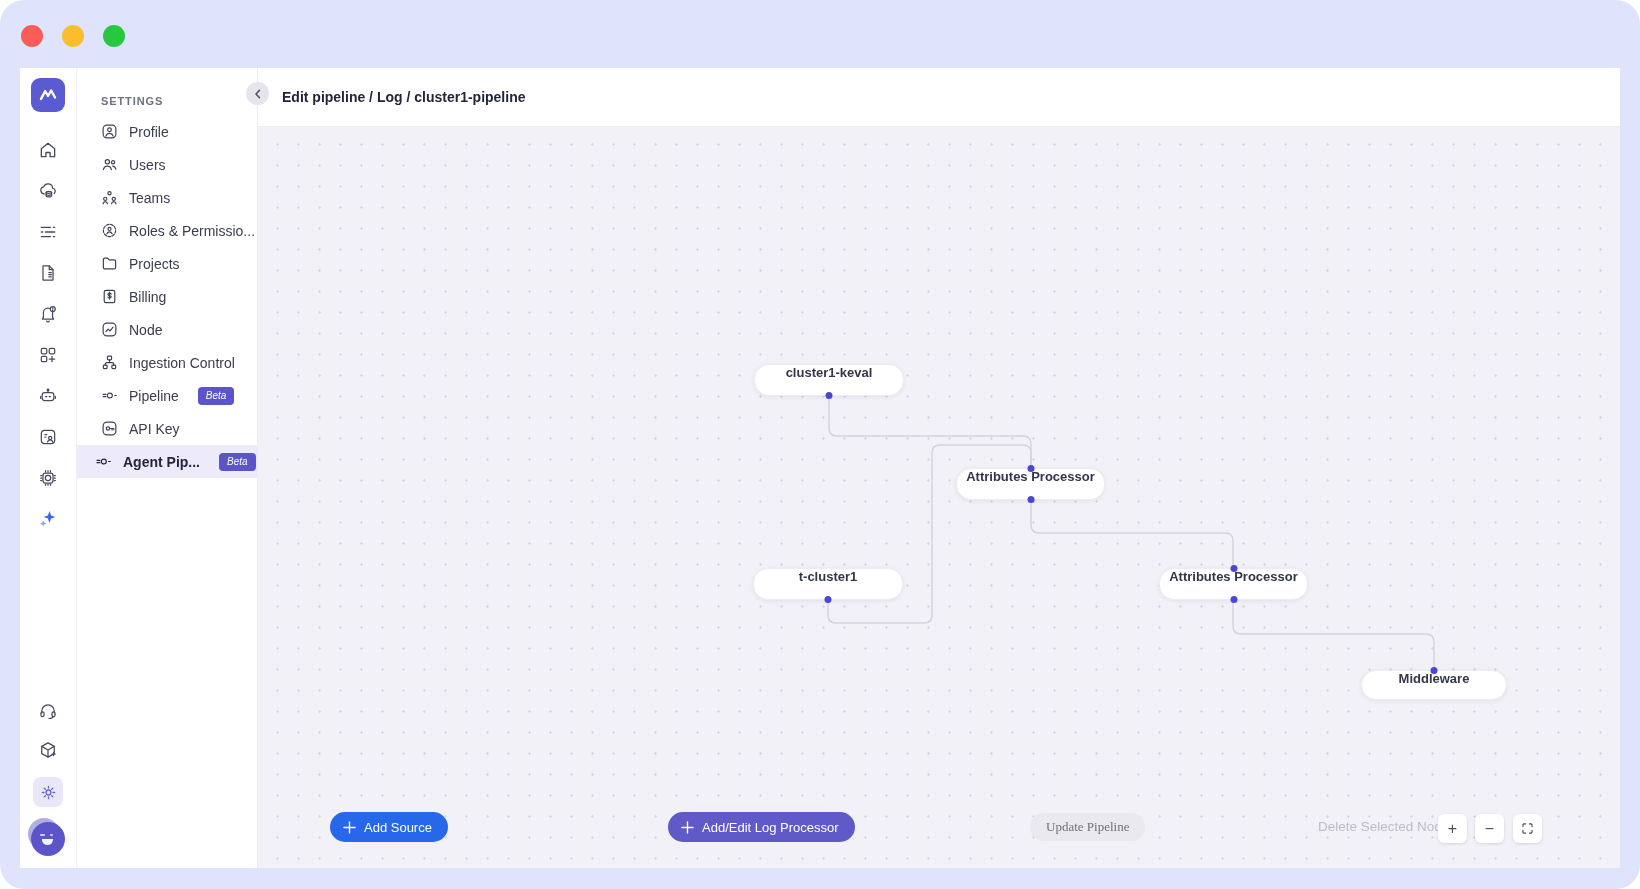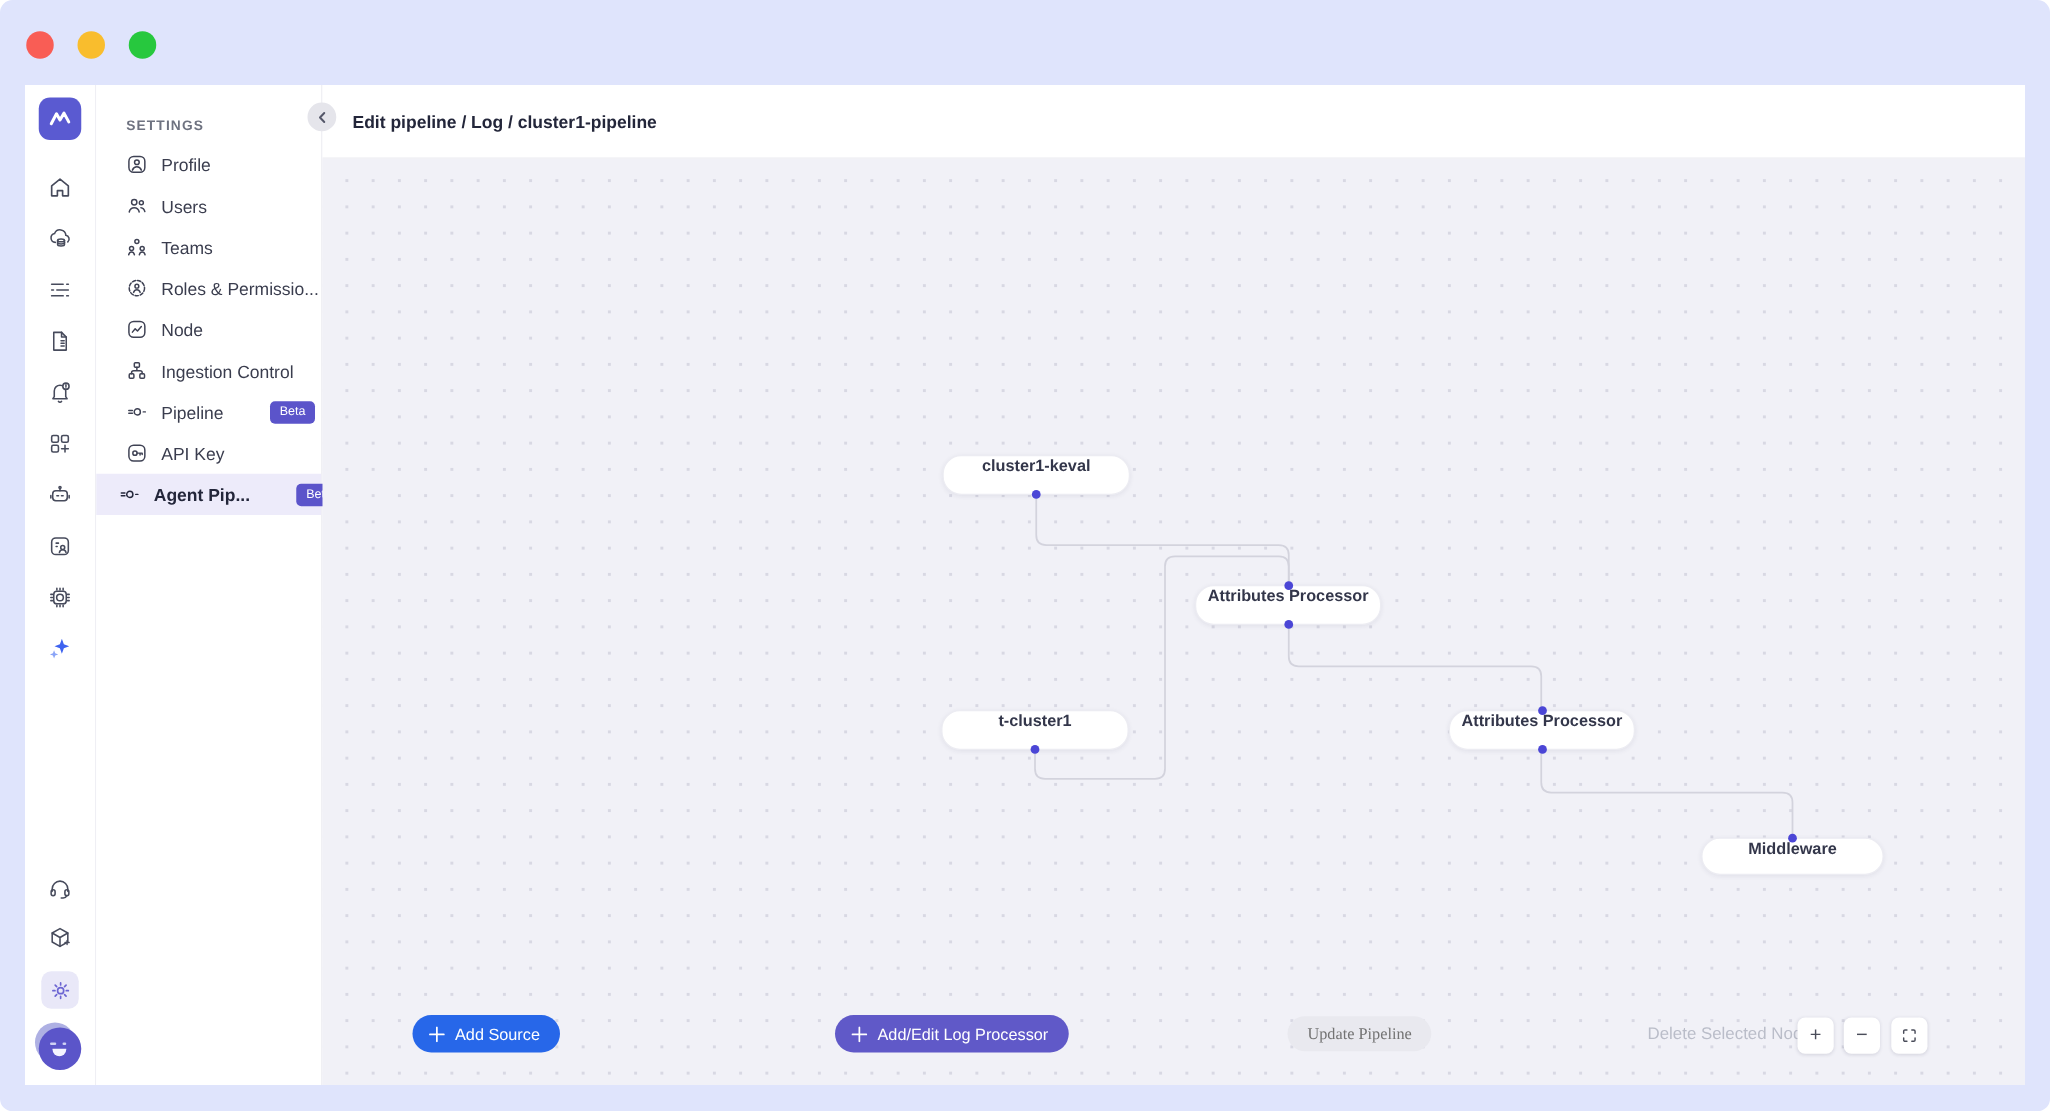--- a/index.html
+++ b/index.html
@@ -1,18 +1,18 @@
 <!DOCTYPE html>
 <html><head>
 <meta charset="utf-8">
 <style>
   * { margin:0; padding:0; box-sizing:border-box; }
   html,body { width:1640px; height:889px; background:#ffffff; font-family:"Liberation Sans", sans-serif; overflow:hidden; }
 
-  .frame { position:relative; width:1640px; height:889px; background:#dfe4fc; border-radius:10px; overflow:hidden; }
+  .frame { position:relative; width:1640px; height:889px; background:#dfe4fc; border-radius:24px; overflow:hidden; }
 
   
   .traffic { position:absolute; top:25px; left:21px; display:flex; gap:19px; }
   .light { width:22px; height:22px; border-radius:50%; cursor:pointer; }
   .light.red { background:#f95d55; }
   .light.yellow { background:#f9bd2d; }
   .light.green { background:#27c83e; }
 
   
   .window { position:absolute; left:20px; top:68px; right:20px; bottom:21px; background:#fff; border-radius:10px; display:flex; }
@@ -31,21 +31,21 @@
   .avatar .eye1 { position:absolute; left:9px; top:12px; width:5px; height:2.4px; border-radius:2px; background:#cfd1f4; }
   .avatar .eye2 { position:absolute; left:19px; top:12px; width:3px; height:2.4px; border-radius:2px; background:#cfd1f4; }
   .avatar .smile { position:absolute; left:11px; top:17px; width:11px; height:6px; border-radius:0 0 10px 10px; background:#f4f4ff; }
 
   
   .sidenav { width:181px; border-right:1px solid #ececf1; padding-top:27px; background:#fff; }
   .sidenav-title { padding:0 24px; font-size:11px; font-weight:700; letter-spacing:.9px; color:#6e7280; margin-bottom:8px; }
   .nav-item { height:33px; display:flex; align-items:center; gap:11px; padding:0 10px 0 24px; font-size:14px; color:#3a3d4e; cursor:pointer; white-space:nowrap; }
   .nav-item svg { flex:none; }
   .nav-item.selected { background:#edebfa; font-weight:700; color:#23263a;padding-left:18px; }
-  .badge { background:#5b54ca; color:#fff; font-size:10px; line-height:10px; padding:4px 8px; border-radius:4px; margin-left:26px; font-weight:400; }
+  .badge { background:#5b54ca; color:#fff; font-size:10px; line-height:10px; padding:4px 8px; border-radius:4px; margin-left:8px; font-weight:400;font-style:italic; }
 
   
   .main { flex:1; display:flex; flex-direction:column; position:relative; min-width:0; }
   .topbar { height:59px; background:#fff; border-bottom:1px solid #ececf2; display:flex; align-items:center; padding-left:24px; position:relative; flex:none; }
   .breadcrumb { font-size:14px; font-weight:700; color:#23263a; }
   .back-btn { position:absolute; left:-12px; top:14px; width:23px; height:23px; border-radius:50%; background:#e5e5eb; display:flex; align-items:center; justify-content:center; cursor:pointer; z-index:6; }
 
   .canvas { flex:1; position:relative; background:#f1f1f7;
             background-image:radial-gradient(#d8d8e3 1.1px, transparent 1.2px);
             background-size:21px 21px; background-position:9px 7px; overflow:hidden; }
@@ -229,20 +229,33 @@
       <div class="nav-item">
         <svg width="17" height="17" viewBox="0 0 20 20" fill="none" stroke="#3f4254" stroke-width="1.4" stroke-linecap="round">
             <circle cx="10" cy="10" r="7.2" stroke-dasharray="3.2 1.7"></circle>
             <circle cx="10" cy="8.2" r="1.8"></circle>
             <path d="M6.9 14c.6-1.6 1.8-2.4 3.1-2.4s2.5.8 3.1 2.4"></path>
           </svg>
         <span>Roles &amp; Permissio...</span>
       </div>
       <div class="nav-item">
         <svg width="17" height="17" viewBox="0 0 20 20" fill="none" stroke="#3f4254" stroke-width="1.4" stroke-linecap="round" stroke-linejoin="round">
+            <path d="M2.8 5.4c0-1 .8-1.8 1.8-1.8h3l2 2.1h5.8c1 0 1.8.8 1.8 1.8v7.1c0 1-.8 1.8-1.8 1.8H4.6c-1 0-1.8-.8-1.8-1.8z"></path>
+          </svg>
+        <span>Projects</span>
+      </div>
+      <div class="nav-item">
+        <svg width="17" height="17" viewBox="0 0 20 20" fill="none" stroke="#3f4254" stroke-width="1.4" stroke-linecap="round" stroke-linejoin="round">
+            <rect x="3.8" y="2.8" width="12.4" height="14.4" rx="2"></rect>
+            <path d="M12 7.2c-.3-.7-1-1.1-1.9-1.1-1.1 0-1.9.6-1.9 1.4 0 .9.8 1.2 1.9 1.4 1.1.2 1.9.5 1.9 1.4 0 .8-.8 1.4-1.9 1.4-.9 0-1.6-.4-1.9-1.1M10.1 4.9v8.2"></path>
+          </svg>
+        <span>Billing</span>
+      </div>
+      <div class="nav-item">
+        <svg width="17" height="17" viewBox="0 0 20 20" fill="none" stroke="#3f4254" stroke-width="1.4" stroke-linecap="round" stroke-linejoin="round">
             <rect x="2.5" y="2.5" width="15" height="15" rx="4.5"></rect>
             <path d="M5.8 12.6l2.6-3.1 2.2 2 3.6-4.2"></path>
           </svg>
         <span>Node</span>
       </div>
       <div class="nav-item">
         <svg width="17" height="17" viewBox="0 0 20 20" fill="none" stroke="#3f4254" stroke-width="1.4" stroke-linecap="round" stroke-linejoin="round">
             <rect x="7.6" y="2.6" width="4.8" height="4.2" rx="1"></rect>
             <path d="M10 6.8v2.4M5 13v-1.1c0-1 .7-1.7 2-1.7h6c1.3 0 2 .7 2 1.7V13"></path>
             <rect x="2.8" y="13" width="4.4" height="4.2" rx="1"></rect>

